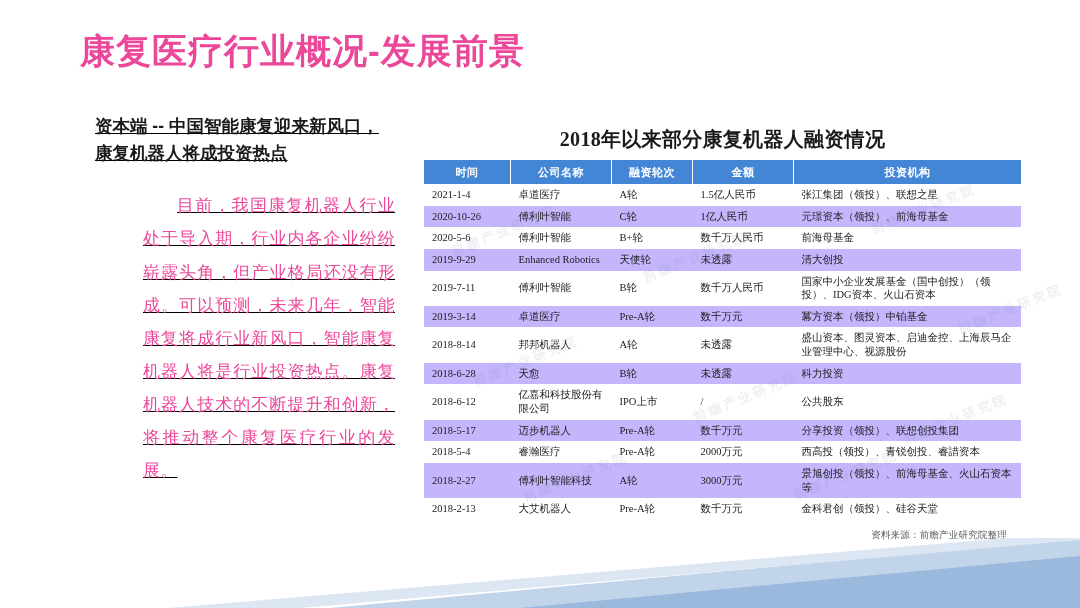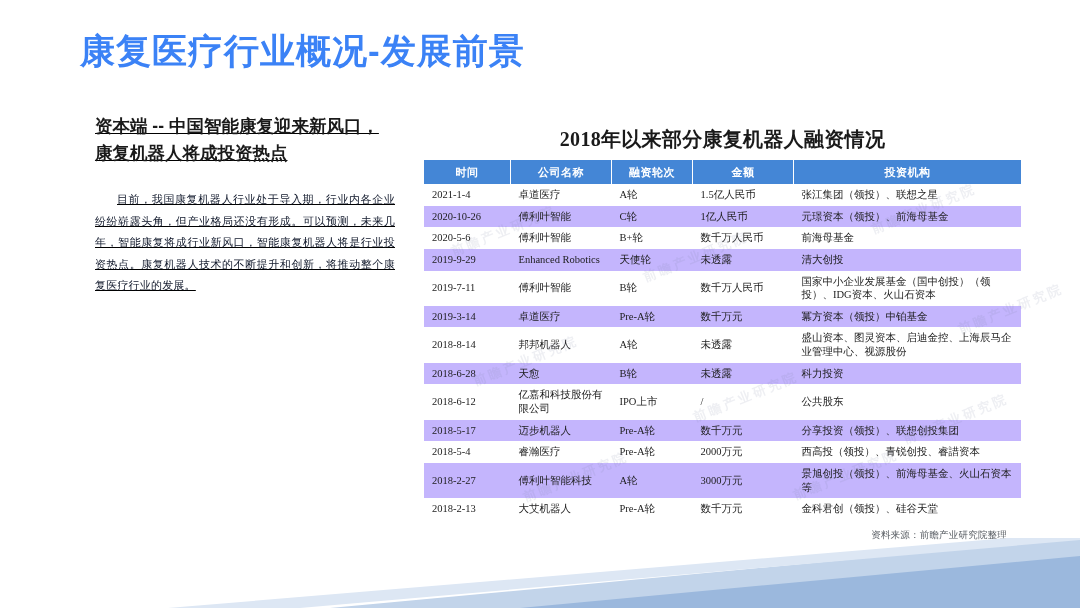--- a/index.html
+++ b/index.html
@@ -22,21 +22,21 @@
     overflow: hidden;
   }
 
   
   .page-title {
     position: absolute;
     left: 80px;
     top: 30px;
     font-size: 35px;
     font-weight: bold;
-    color: #3b82f6;
+    color: #ec4899;
     letter-spacing: 1px;
     white-space: nowrap;
     line-height: 1.2;
   }
 
   
   .left-col {
     position: absolute;
     left: 95px;
     top: 113px;
@@ -47,26 +47,27 @@
   .lead-heading {
     font-size: 17.5px;
     font-weight: bold;
     color: #1a1a1a;
     line-height: 1.55;
     letter-spacing: 0px;
   }
 
   .body-paragraph {
     margin-top: 22px;
-    font-size: 11px;
-    color: #0f172a;
+    font-size: 17px;
+    color: #ec4899;
     line-height: 1.95;
     text-align: justify;
     text-indent: 2em;
     letter-spacing: 0.2px;
+    margin-left: 48px;
   }
 
   
   .table-wrap {
     position: absolute;
     left: 424px;
     top: 126px;
     width: 597px;
   }
 

